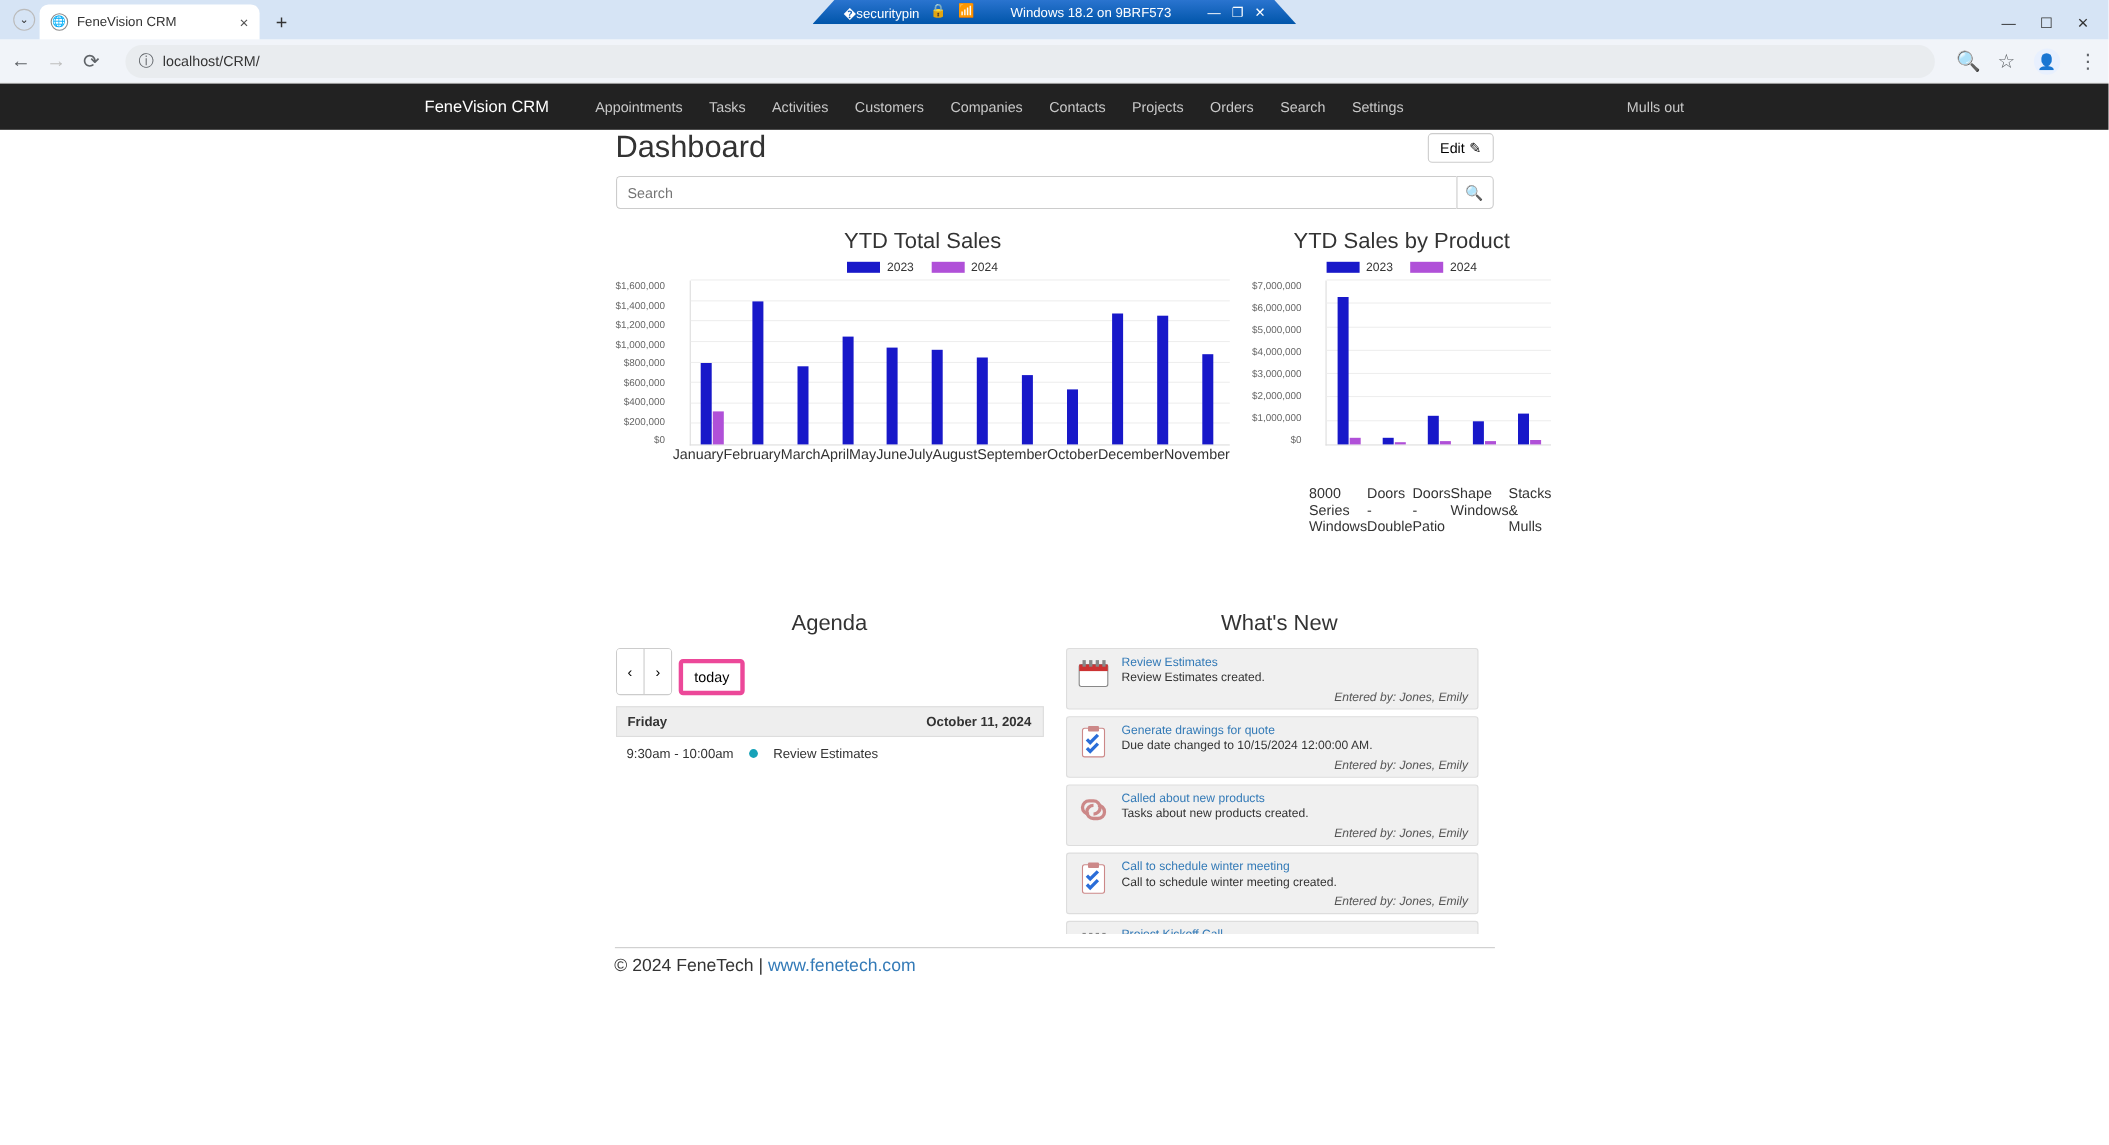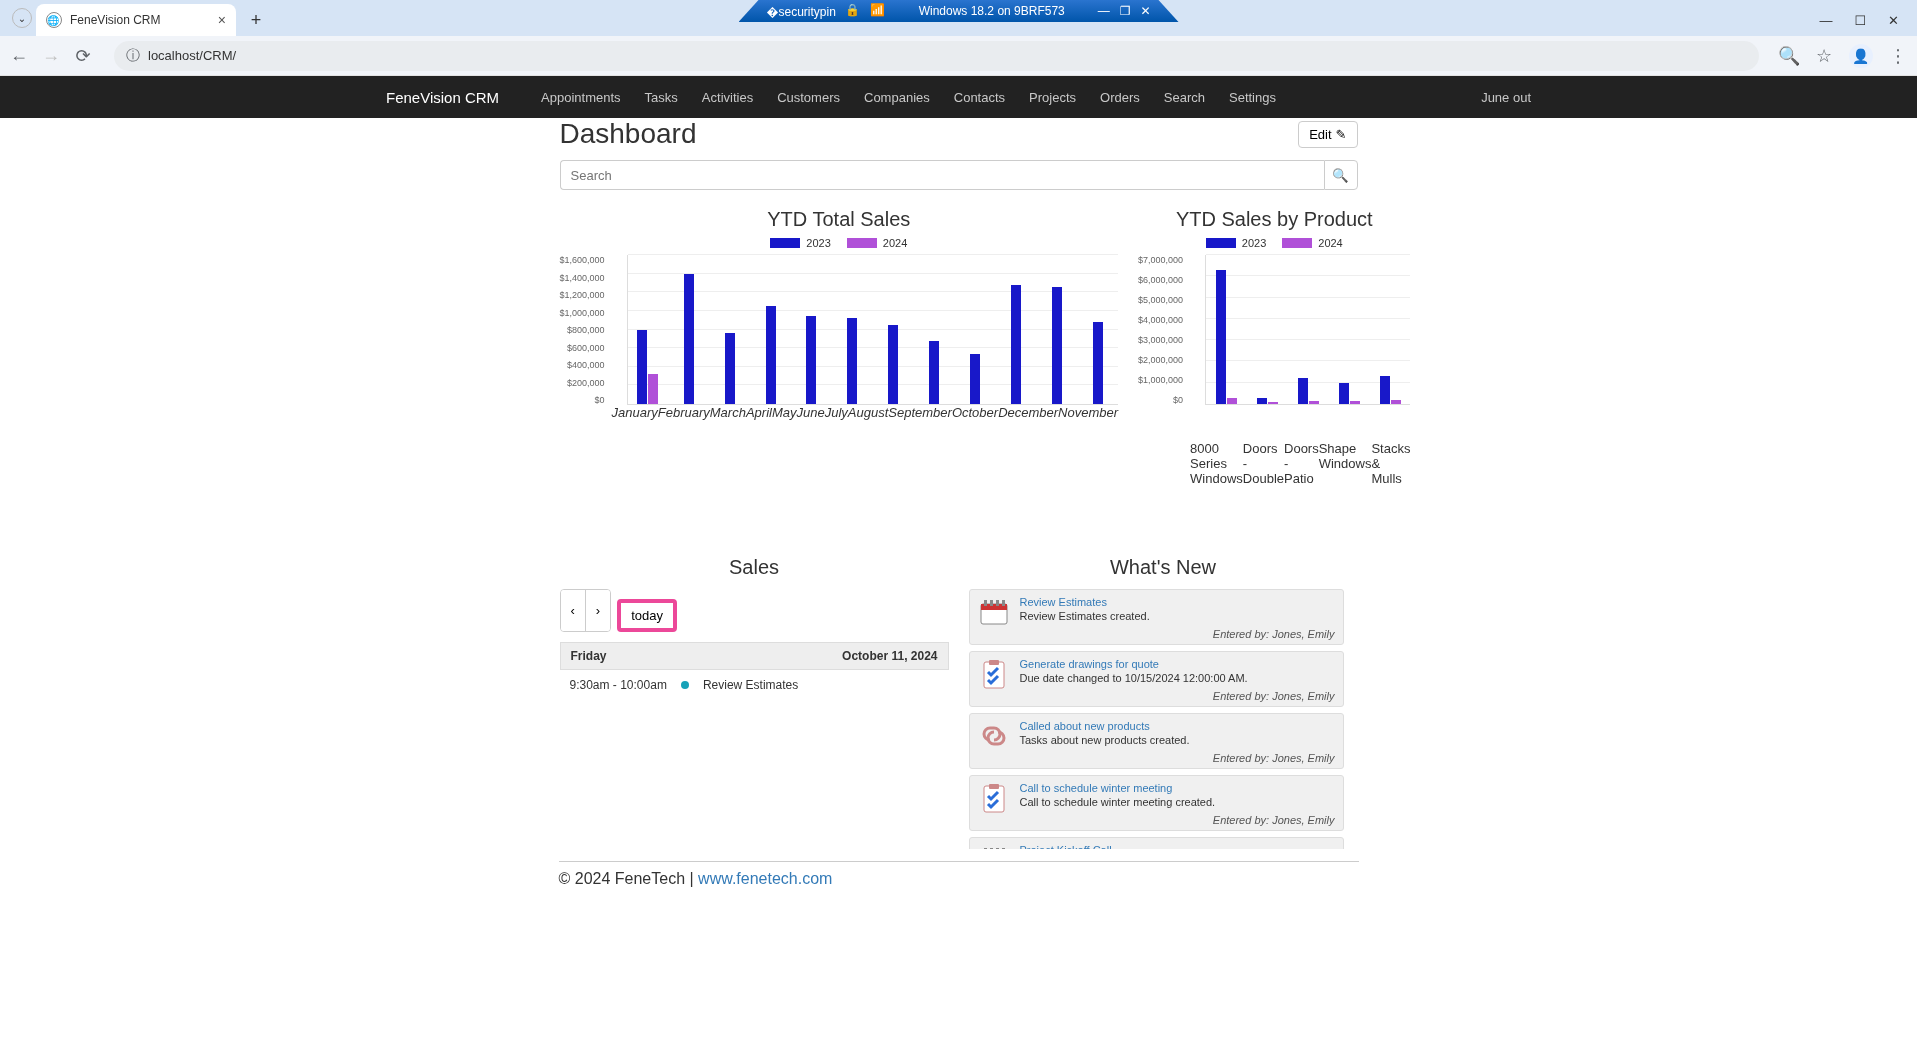--- a/index.html
+++ b/index.html
@@ -141,21 +141,21 @@
     <div class="nav-ic">☆</div>
     <div class="avatar">👤</div>
     <div class="nav-ic">⋮</div>
   </div>
 </div>
 
 <div class="app-nav">
   <div class="inner">
     <span class="brand" style="padding-left:0;">FeneVision CRM</span>
     <span id="nav-links"><a>Appointments</a><a>Tasks</a><a>Activities</a><a>Customers</a><a>Companies</a><a>Contacts</a><a>Projects</a><a>Orders</a><a>Search</a><a>Settings</a></span>
-    <a class="signout">June out</a>
+    <a class="signout">Mulls out</a>
   </div>
 </div>
 
 <div class="page">
 
   <div class="page-header">
     <h1>Dashboard</h1>
     <button class="edit-btn">
       <span>Edit</span>
       <span>✎</span>
@@ -235,21 +235,21 @@
               </div>
               <div class="bar-group">
                 <div class="bar b2023" style="height: 78.75%; background: rgb(24, 24, 201);"></div>
               </div>
               <div class="bar-group">
                 <div class="bar b2023" style="height: 55%; background: rgb(24, 24, 201);"></div>
               </div>
             </div>
           </div>
         </div>
-        <div style="display: flex; font-style: italic;">
+        <div style="display: flex;">
           <div style="width: 52px;"></div>
           <div style="display: flex; flex: 1 1 0%;">
             <div class="xl">January</div>
             <div class="xl">February</div>
             <div class="xl">March</div>
             <div class="xl">April</div>
             <div class="xl">May</div>
             <div class="xl">June</div>
             <div class="xl">July</div>
             <div class="xl">August</div>
@@ -324,21 +324,21 @@
             <div class="xl">Shape Windows</div>
             <div class="xl">Stacks &amp; Mulls</div>
           </div>
         </div>
       </div>
     </div>
 
   <div class="panels-row">
 
     <div class="panel">
-      <div class="panel-title">Sales</div>
+      <div class="panel-title">Agenda</div>
       <div class="agenda-ctrl">
         <div class="grp">
           <button><span>‹</span></button>
           <button><span>›</span></button>
         </div>
         <button class="today">today</button>
       </div>
       <div class="agenda-day">
         <span>Friday</span>
         <span class="date">October 11, 2024</span>

